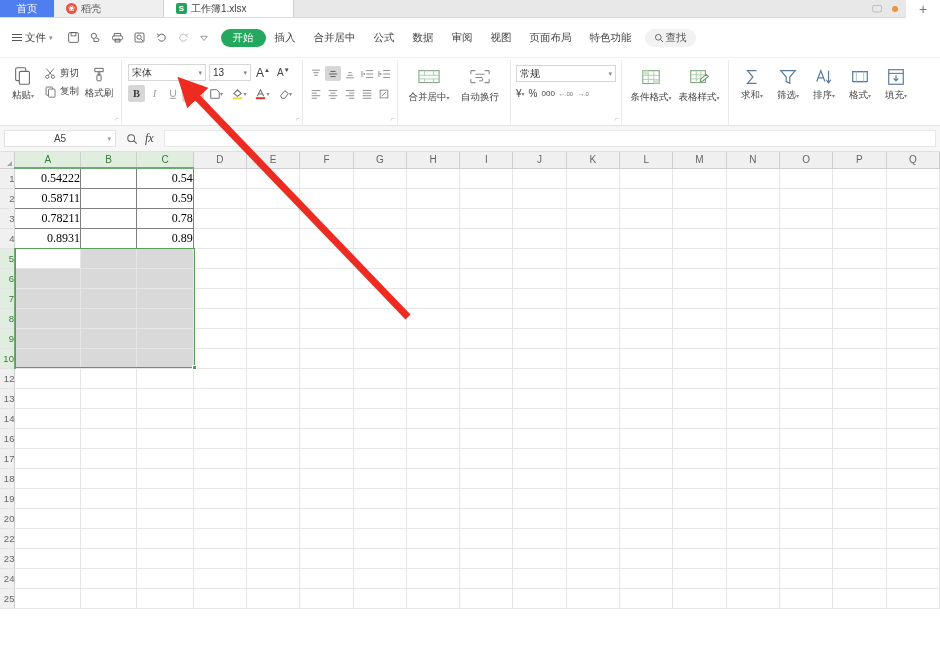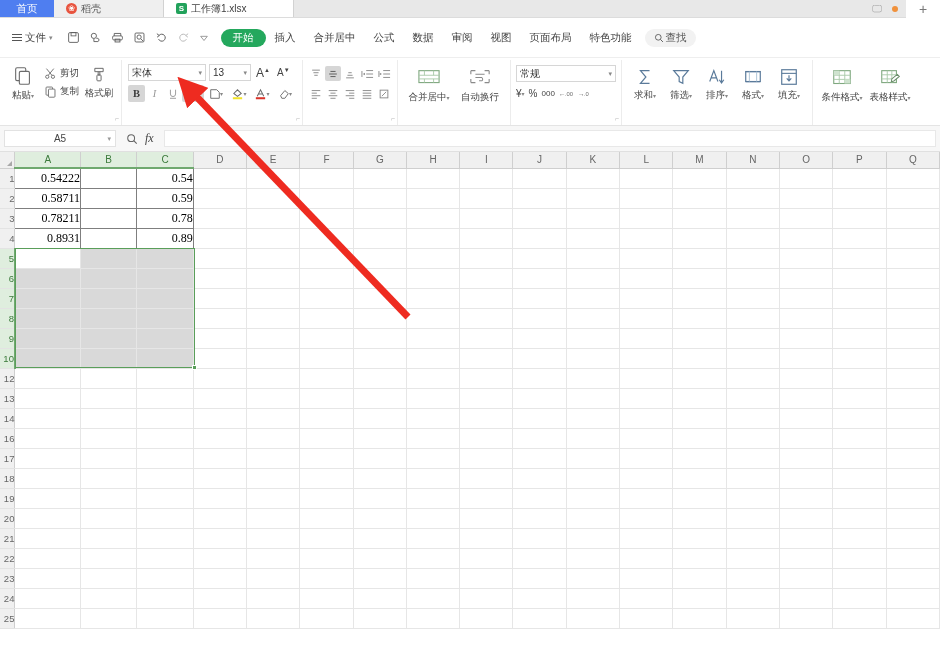--- a/index.html
+++ b/index.html
@@ -520,93 +520,93 @@
           <svg width="15" height="12" viewBox="0 0 18 14">
               <text x="0" y="11" font-size="8" fill="#6b6b6b">→</text>
               <text x="7" y="11" font-size="7" fill="#6b6b6b">.0</text>
             </svg>
         </span>
       </div>
       <span class="launcher">⌐</span>
     </div>
 
     <div class="rgroup" style="padding-top:4px;">
-      <div class="bigbtn">
-        <svg width="20" height="20" viewBox="0 0 22 22">
-            <path d="M16 4 H6 l6 7 l-6 7 h10" fill="none" stroke="#5a7a9a" stroke-width="1.3"></path>
-          </svg>
-        <span class="lbl">
-          <span>求和</span>
-            <span class="mini-caret">▾</span>
-        </span>
-      </div>
-      <div class="bigbtn">
-        <svg width="20" height="20" viewBox="0 0 22 22">
-            <path d="M3 4 H19 L13 11 V18 L9 16 V11 Z" fill="none" stroke="#5a7a9a" stroke-width="1.3"></path>
-          </svg>
-        <span class="lbl">
-          <span>筛选</span>
-            <span class="mini-caret">▾</span>
-        </span>
-      </div>
-      <div class="bigbtn">
-        <svg width="20" height="20" viewBox="0 0 22 22">
-            <path d="M3 16 L7.5 4 L12 16 M4.8 12 h5.4" fill="none" stroke="#5a7a9a" stroke-width="1.3"></path>
-            <path d="M16 4 v13 M13.5 14 L16 17.5 L18.5 14" fill="none" stroke="#5a7a9a" stroke-width="1.3"></path>
-          </svg>
-        <span class="lbl">
-          <span>排序</span>
-            <span class="mini-caret">▾</span>
-        </span>
-      </div>
-      <div class="bigbtn">
-        <svg width="20" height="20" viewBox="0 0 22 22">
-            <rect x="3" y="5" width="16" height="11" fill="none" stroke="#5a7a9a" stroke-width="1.3"></rect>
-            <path d="M3 5 h16 M3 16 h16" stroke="#5a7a9a" stroke-width="1.3"></path>
-            <path d="M7 5 v11 M15 5 v11" stroke="#a8c0d4" stroke-width="1"></path>
-          </svg>
-        <span class="lbl">
-          <span>格式</span>
-            <span class="mini-caret">▾</span>
-        </span>
-      </div>
-      <div class="bigbtn">
-        <svg width="20" height="20" viewBox="0 0 22 22">
-            <rect x="3" y="3" width="16" height="16" fill="none" stroke="#5a7a9a" stroke-width="1.3"></rect>
-            <path d="M3 7 h16" stroke="#5a7a9a" stroke-width="1.2"></path>
-            <path d="M11 9 v6 M8.5 12.5 L11 15.2 L13.5 12.5" fill="none" stroke="#5a7a9a" stroke-width="1.3"></path>
-          </svg>
-        <span class="lbl">
-          <span>填充</span>
-            <span class="mini-caret">▾</span>
-        </span>
-      </div>
-    </div>
-
-    <div class="rgroup" style="padding-top:4px;">
       <div class="bigbtn" style="width:48px;">
         <svg width="22" height="22" viewBox="0 0 24 24">
           <rect x="3" y="4" width="18" height="14" fill="none" stroke="#7fa87f" stroke-width="1.2"></rect>
           <path d="M3 9h18M3 13.5h18M9 4v14M15 4v14" stroke="#a9c9a9" stroke-width="1"></path>
           <rect x="3" y="4" width="6" height="5" fill="#cfe3cf"></rect>
           <rect x="15" y="13.5" width="6" height="4.5" fill="#cfe3cf"></rect>
         </svg>
         <span class="lbl">
           <span>条件格式</span>
             <span class="mini-caret">▾</span>
         </span>
       </div>
       <div class="bigbtn" style="width:48px;">
         <svg width="22" height="22" viewBox="0 0 24 24">
           <rect x="3" y="4" width="16" height="13" fill="none" stroke="#7fa87f" stroke-width="1.2"></rect>
           <path d="M3 8.5h16M3 13h16M9 4v13M14 4v13" stroke="#a9c9a9" stroke-width="1"></path>
           <path d="M14 13 l6 -5 l2.2 2.2 l-6 5 l-2.8 0.8 z" fill="#fff" stroke="#6b8f6b" stroke-width="1.1"></path>
         </svg>
         <span class="lbl">
           <span>表格样式</span>
+            <span class="mini-caret">▾</span>
+        </span>
+      </div>
+    </div>
+
+    <div class="rgroup" style="padding-top:4px;">
+      <div class="bigbtn">
+        <svg width="20" height="20" viewBox="0 0 22 22">
+            <path d="M16 4 H6 l6 7 l-6 7 h10" fill="none" stroke="#5a7a9a" stroke-width="1.3"></path>
+          </svg>
+        <span class="lbl">
+          <span>求和</span>
+            <span class="mini-caret">▾</span>
+        </span>
+      </div>
+      <div class="bigbtn">
+        <svg width="20" height="20" viewBox="0 0 22 22">
+            <path d="M3 4 H19 L13 11 V18 L9 16 V11 Z" fill="none" stroke="#5a7a9a" stroke-width="1.3"></path>
+          </svg>
+        <span class="lbl">
+          <span>筛选</span>
+            <span class="mini-caret">▾</span>
+        </span>
+      </div>
+      <div class="bigbtn">
+        <svg width="20" height="20" viewBox="0 0 22 22">
+            <path d="M3 16 L7.5 4 L12 16 M4.8 12 h5.4" fill="none" stroke="#5a7a9a" stroke-width="1.3"></path>
+            <path d="M16 4 v13 M13.5 14 L16 17.5 L18.5 14" fill="none" stroke="#5a7a9a" stroke-width="1.3"></path>
+          </svg>
+        <span class="lbl">
+          <span>排序</span>
+            <span class="mini-caret">▾</span>
+        </span>
+      </div>
+      <div class="bigbtn">
+        <svg width="20" height="20" viewBox="0 0 22 22">
+            <rect x="3" y="5" width="16" height="11" fill="none" stroke="#5a7a9a" stroke-width="1.3"></rect>
+            <path d="M3 5 h16 M3 16 h16" stroke="#5a7a9a" stroke-width="1.3"></path>
+            <path d="M7 5 v11 M15 5 v11" stroke="#a8c0d4" stroke-width="1"></path>
+          </svg>
+        <span class="lbl">
+          <span>格式</span>
+            <span class="mini-caret">▾</span>
+        </span>
+      </div>
+      <div class="bigbtn">
+        <svg width="20" height="20" viewBox="0 0 22 22">
+            <rect x="3" y="3" width="16" height="16" fill="none" stroke="#5a7a9a" stroke-width="1.3"></rect>
+            <path d="M3 7 h16" stroke="#5a7a9a" stroke-width="1.2"></path>
+            <path d="M11 9 v6 M8.5 12.5 L11 15.2 L13.5 12.5" fill="none" stroke="#5a7a9a" stroke-width="1.3"></path>
+          </svg>
+        <span class="lbl">
+          <span>填充</span>
             <span class="mini-caret">▾</span>
         </span>
       </div>
     </div>
   </div>
 
   <div class="formulabar">
     <div class="namebox">
       <span>A5</span>
       <span class="nb-caret">▾</span>
@@ -1000,40 +1000,20 @@
             <td class="cell"></td>
             <td class="cell"></td>
             <td class="cell"></td>
             <td class="cell"></td>
             <td class="cell"></td>
             <td class="cell"></td>
             <td class="cell"></td>
             <td class="cell"></td>
           </tr>
           <tr>
-            <th class="rowhead">21</th>
-            <td class="cell"></td>
-            <td class="cell"></td>
-            <td class="cell"></td>
-            <td class="cell"></td>
-            <td class="cell"></td>
-            <td class="cell"></td>
-            <td class="cell"></td>
-            <td class="cell"></td>
-            <td class="cell"></td>
-            <td class="cell"></td>
-            <td class="cell"></td>
-            <td class="cell"></td>
-            <td class="cell"></td>
-            <td class="cell"></td>
-            <td class="cell"></td>
-            <td class="cell"></td>
-            <td class="cell"></td>
-          </tr>
-          <tr>
             <th class="rowhead">22</th>
             <td class="cell"></td>
             <td class="cell"></td>
             <td class="cell"></td>
             <td class="cell"></td>
             <td class="cell"></td>
             <td class="cell"></td>
             <td class="cell"></td>
             <td class="cell"></td>
             <td class="cell"></td>

